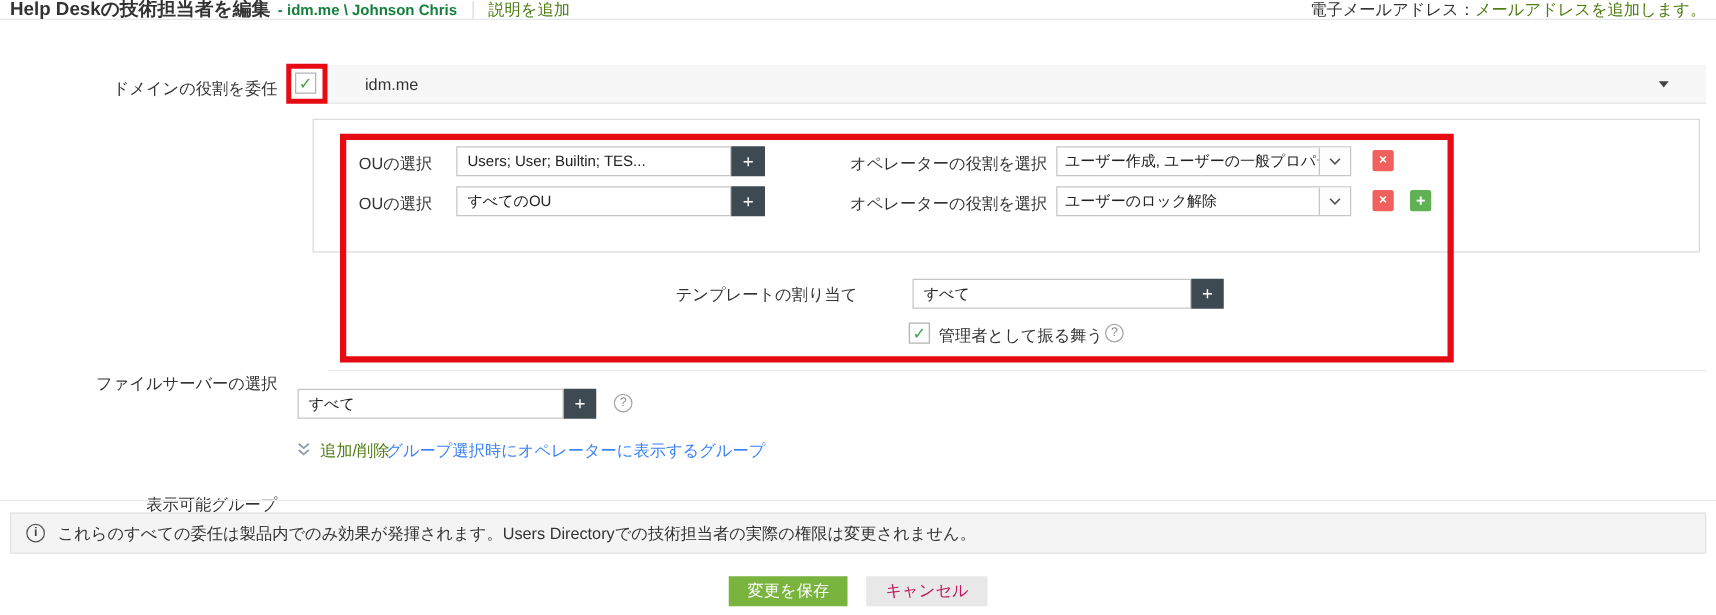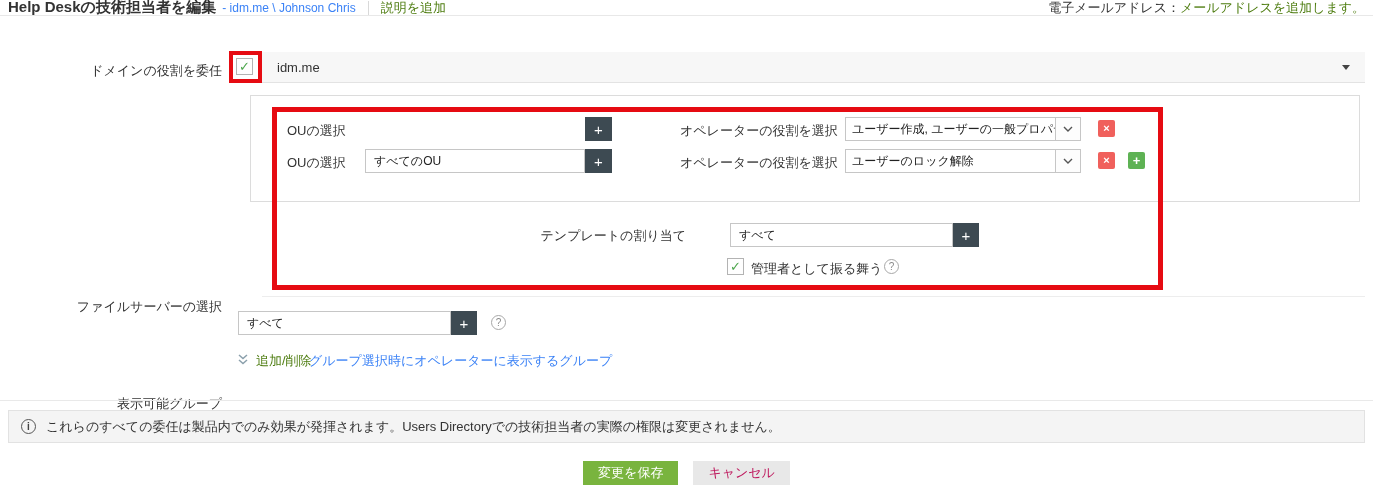--- a/index.html
+++ b/index.html
@@ -2,29 +2,29 @@
 <html><head>
 <meta charset="utf-8">
 <style>
   html,body{margin:0;padding:0;background:#fff;}
   .page{position:relative;width:1373px;height:492px;background:#fff;overflow:hidden;
         font-family:"Liberation Sans","DejaVu Sans",sans-serif;font-size:13px;color:#333;}
   .abs{position:absolute;}
   .lbl{color:#333;font-size:13px;white-space:nowrap;}
   .rlbl{left:0;width:222px;text-align:right;}
   .link{color:#4d7c0f;cursor:pointer;white-space:nowrap;}
-  .gray{color:#3b82f6;}
+  .gray{color:#15803d;font-weight:bold;}
   .header{position:absolute;top:0;left:0;right:0;height:16px;display:flex;align-items:center;
           padding:0 8px;border-bottom:1px solid #e8e8e8;box-sizing:border-box;background:#fff;}
   .title{font-size:15px;font-weight:bold;color:#333;white-space:nowrap;}
   .subtitle{font-size:12px;margin-left:6px;white-space:nowrap;}
   .vdiv{width:1px;height:14px;background:#d9d9d9;margin:0 12px;}
   .hdr-right{margin-left:auto;display:flex;align-items:center;white-space:nowrap;}
   .accbar{background:#f7f7f7;border-bottom:1px solid #e3e3e3;display:flex;align-items:center;
-          padding:0 15px;box-sizing:border-box;cursor:pointer;}
+          padding:0 30px;box-sizing:border-box;cursor:pointer;}
   .caret{width:0;height:0;border-left:4px solid transparent;border-right:4px solid transparent;
          border-top:5px solid #444;margin-left:auto;}
   .panel{border:1px solid #dcdcdc;background:#fff;box-sizing:border-box;}
   .input{background:#fff;border:1px solid #c6c6c6;display:flex;align-items:center;padding:0 8px;
          font-size:12px;color:#222;white-space:nowrap;overflow:hidden;box-sizing:border-box;}
   .plusbtn{background:#3d4a52;color:#fff;border:none;display:flex;align-items:center;justify-content:center;
            font-size:15px;line-height:1;cursor:pointer;box-sizing:border-box;padding:0;}
   .select{background:#fff;border:1px solid #c6c6c6;display:flex;align-items:stretch;box-sizing:border-box;cursor:pointer;}
   .sval{flex:1;display:flex;align-items:center;padding:0 6px;font-size:12px;color:#222;white-space:nowrap;overflow:hidden;}
   .chev{width:24px;border-left:1px solid #c6c6c6;display:flex;align-items:center;justify-content:center;background:#fdfdfd;}
@@ -76,20 +76,23 @@
   <div class="abs redbox-sm" style="left:229px;top:51px;width:33px;height:32px;"></div>
 
   <div class="abs accbar" style="left:262px;top:52px;width:1103px;height:31px;">
     <span class="lbl">idm.me</span>
     <span class="caret"></span>
   </div>
 
   <div class="abs panel" style="left:250px;top:95px;width:1110px;height:107px;"></div>
 
   <div class="abs lbl" style="left:287px;top:122px;">OUの選択</div>
+  <div class="abs input" style="left:365px;top:117px;width:220px;height:24px;">
+    <span>Users; User; Builtin; TES...</span>
+  </div>
   <button class="abs plusbtn" style="left:585px;top:117px;width:27px;height:24px;">
     <span>+</span>
   </button>
   <div class="abs lbl" style="left:680px;top:122px;">オペレーターの役割を選択</div>
   <div class="abs select" style="left:845px;top:117px;width:236px;height:24px;">
     <span class="sval">ユーザー作成, ユーザーの一般プロパティ</span>
     <span class="chev">
       <svg width="10" height="6" viewBox="0 0 10 6">
           <polyline points="1,1 5,5 9,1" fill="none" stroke="#555" stroke-width="1.4"></polyline>
         </svg>

